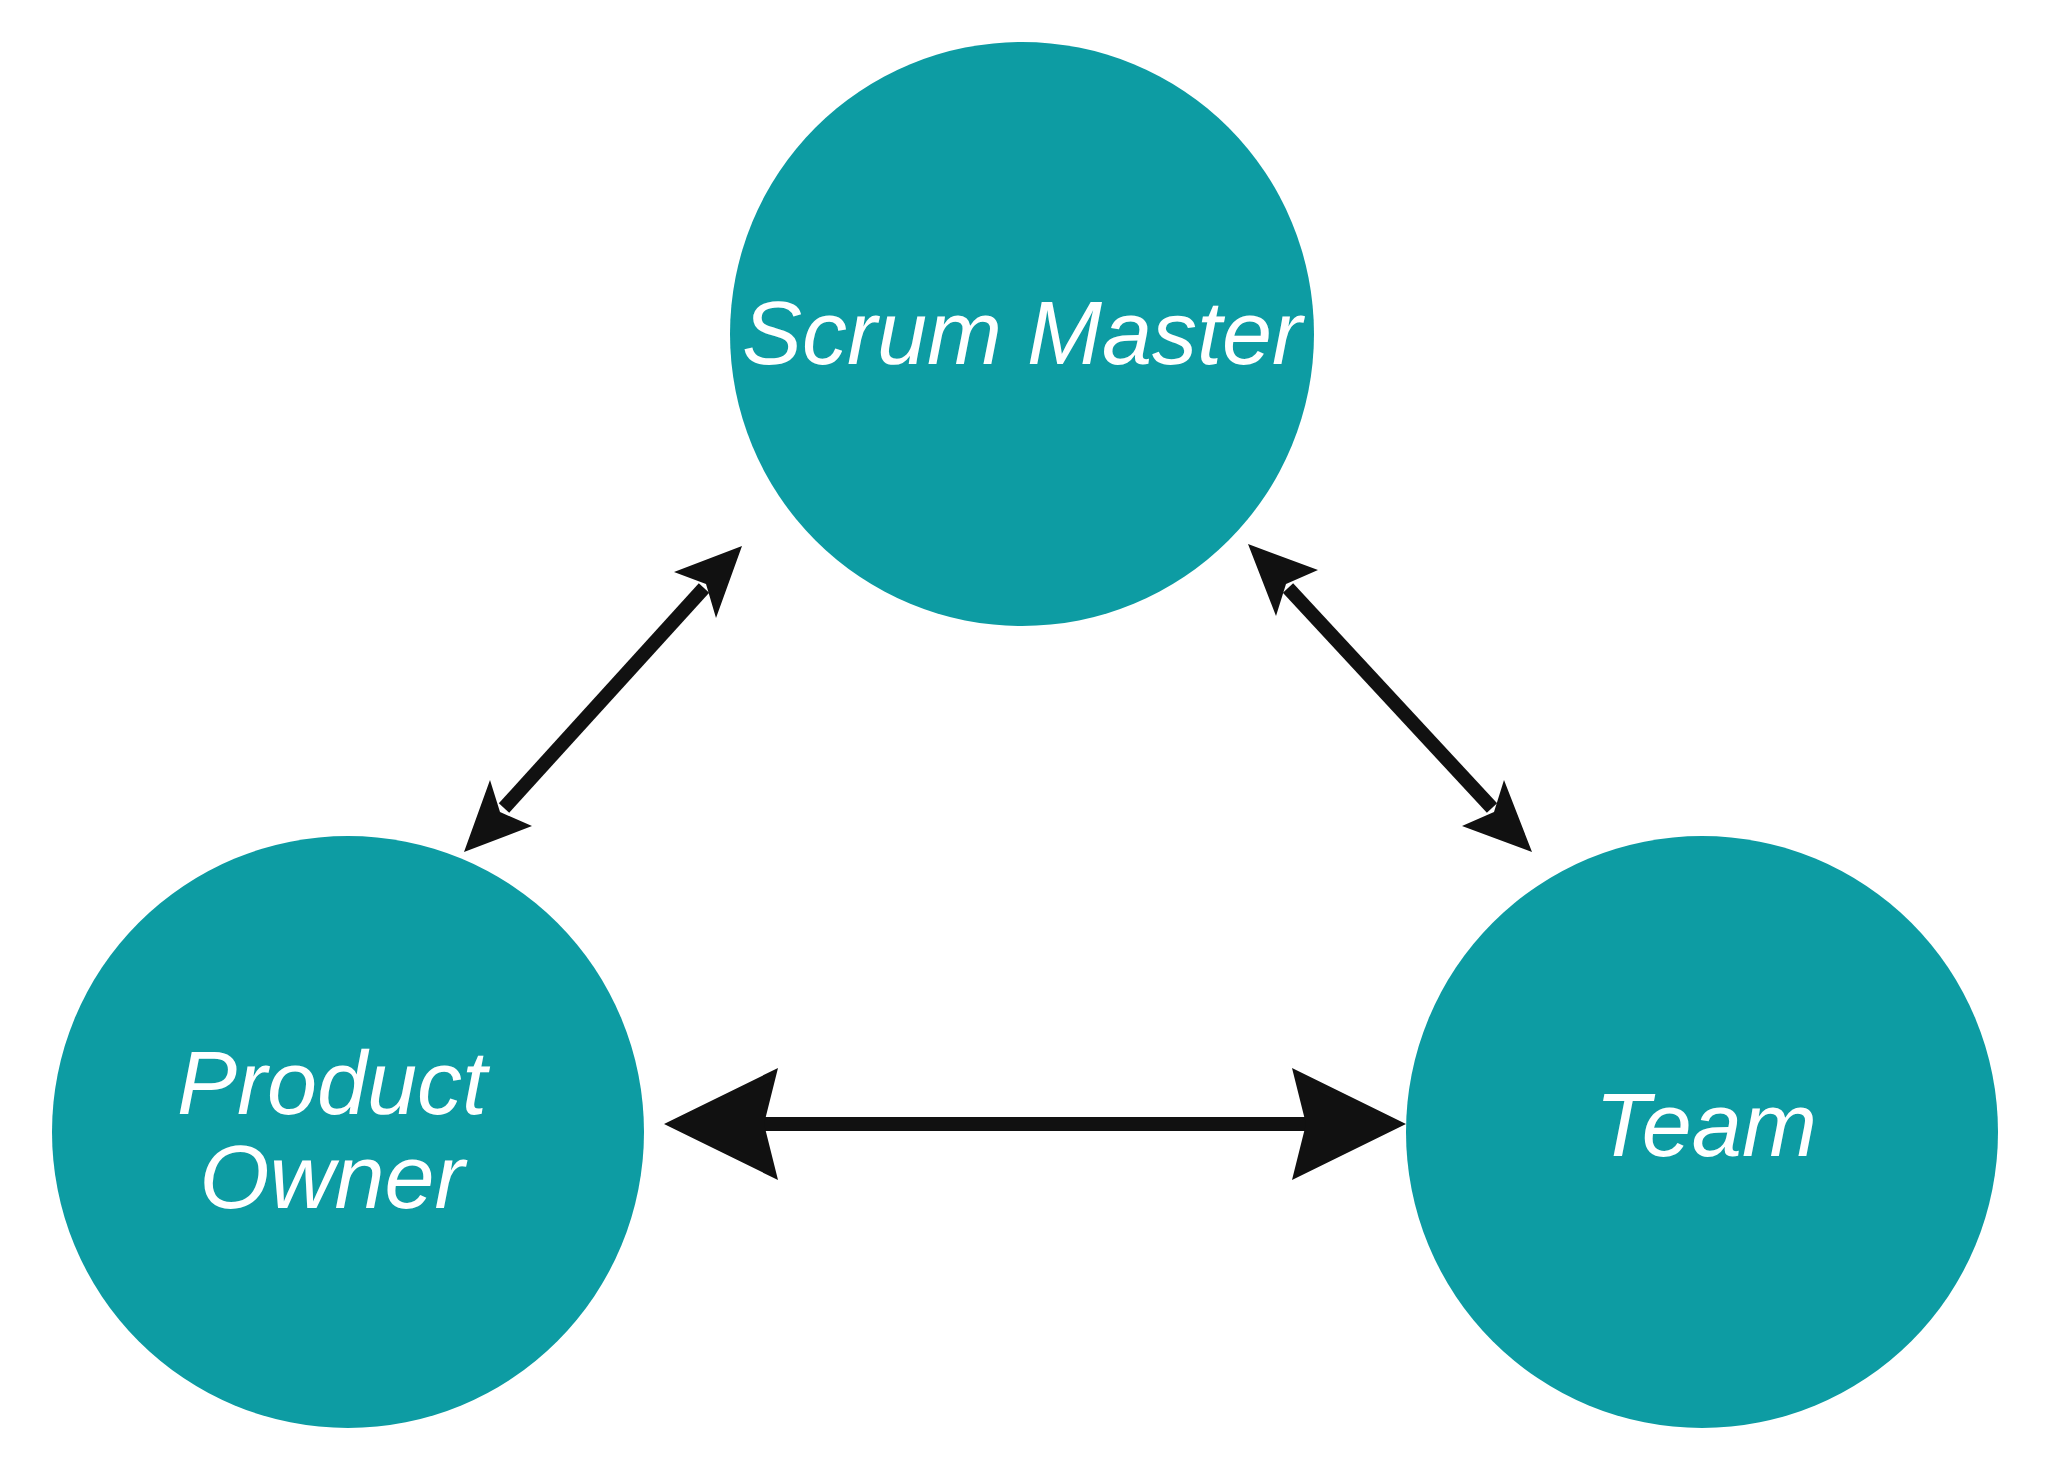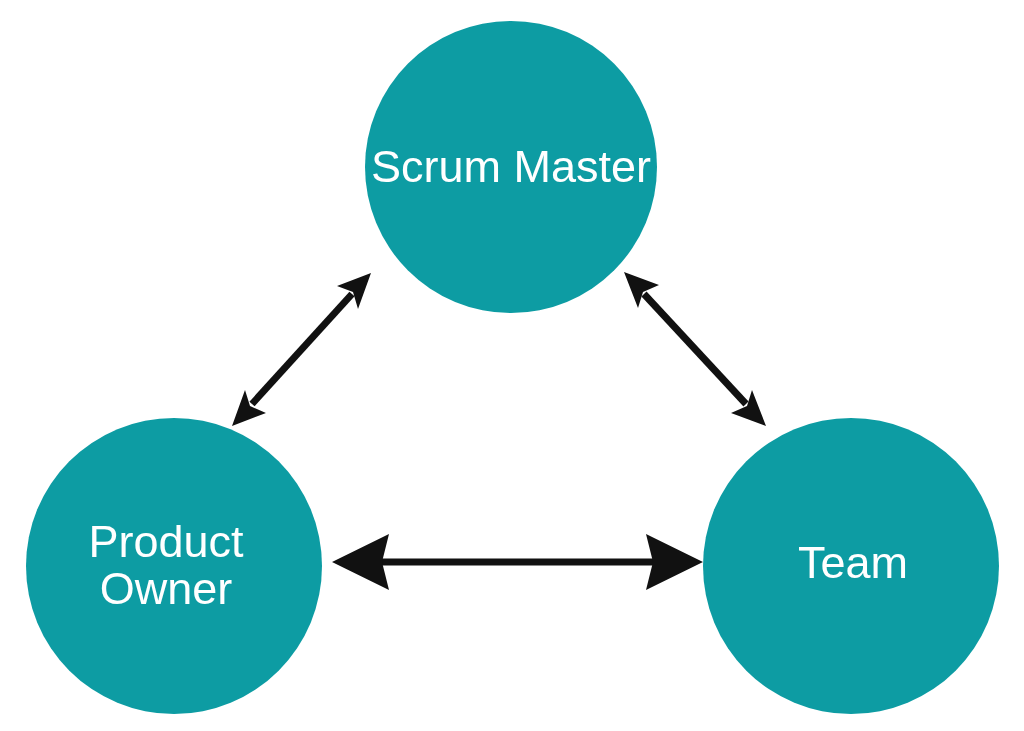--- a/index.html
+++ b/index.html
@@ -12,20 +12,21 @@
     width: 1024px;
     height: 731px;
     font-family: "Liberation Sans", sans-serif;
     overflow: hidden;
   }
   #diagram-root {
     position: relative;
     width: 1024px;
     height: 731px;
     background: #ffffff;
+    font-style: italic;
   }
   #diagram-svg {
     position: absolute;
     top: 0;
     left: 0;
     width: 1024px;
     height: 731px;
     display: block;
   }
   .node-circle {

